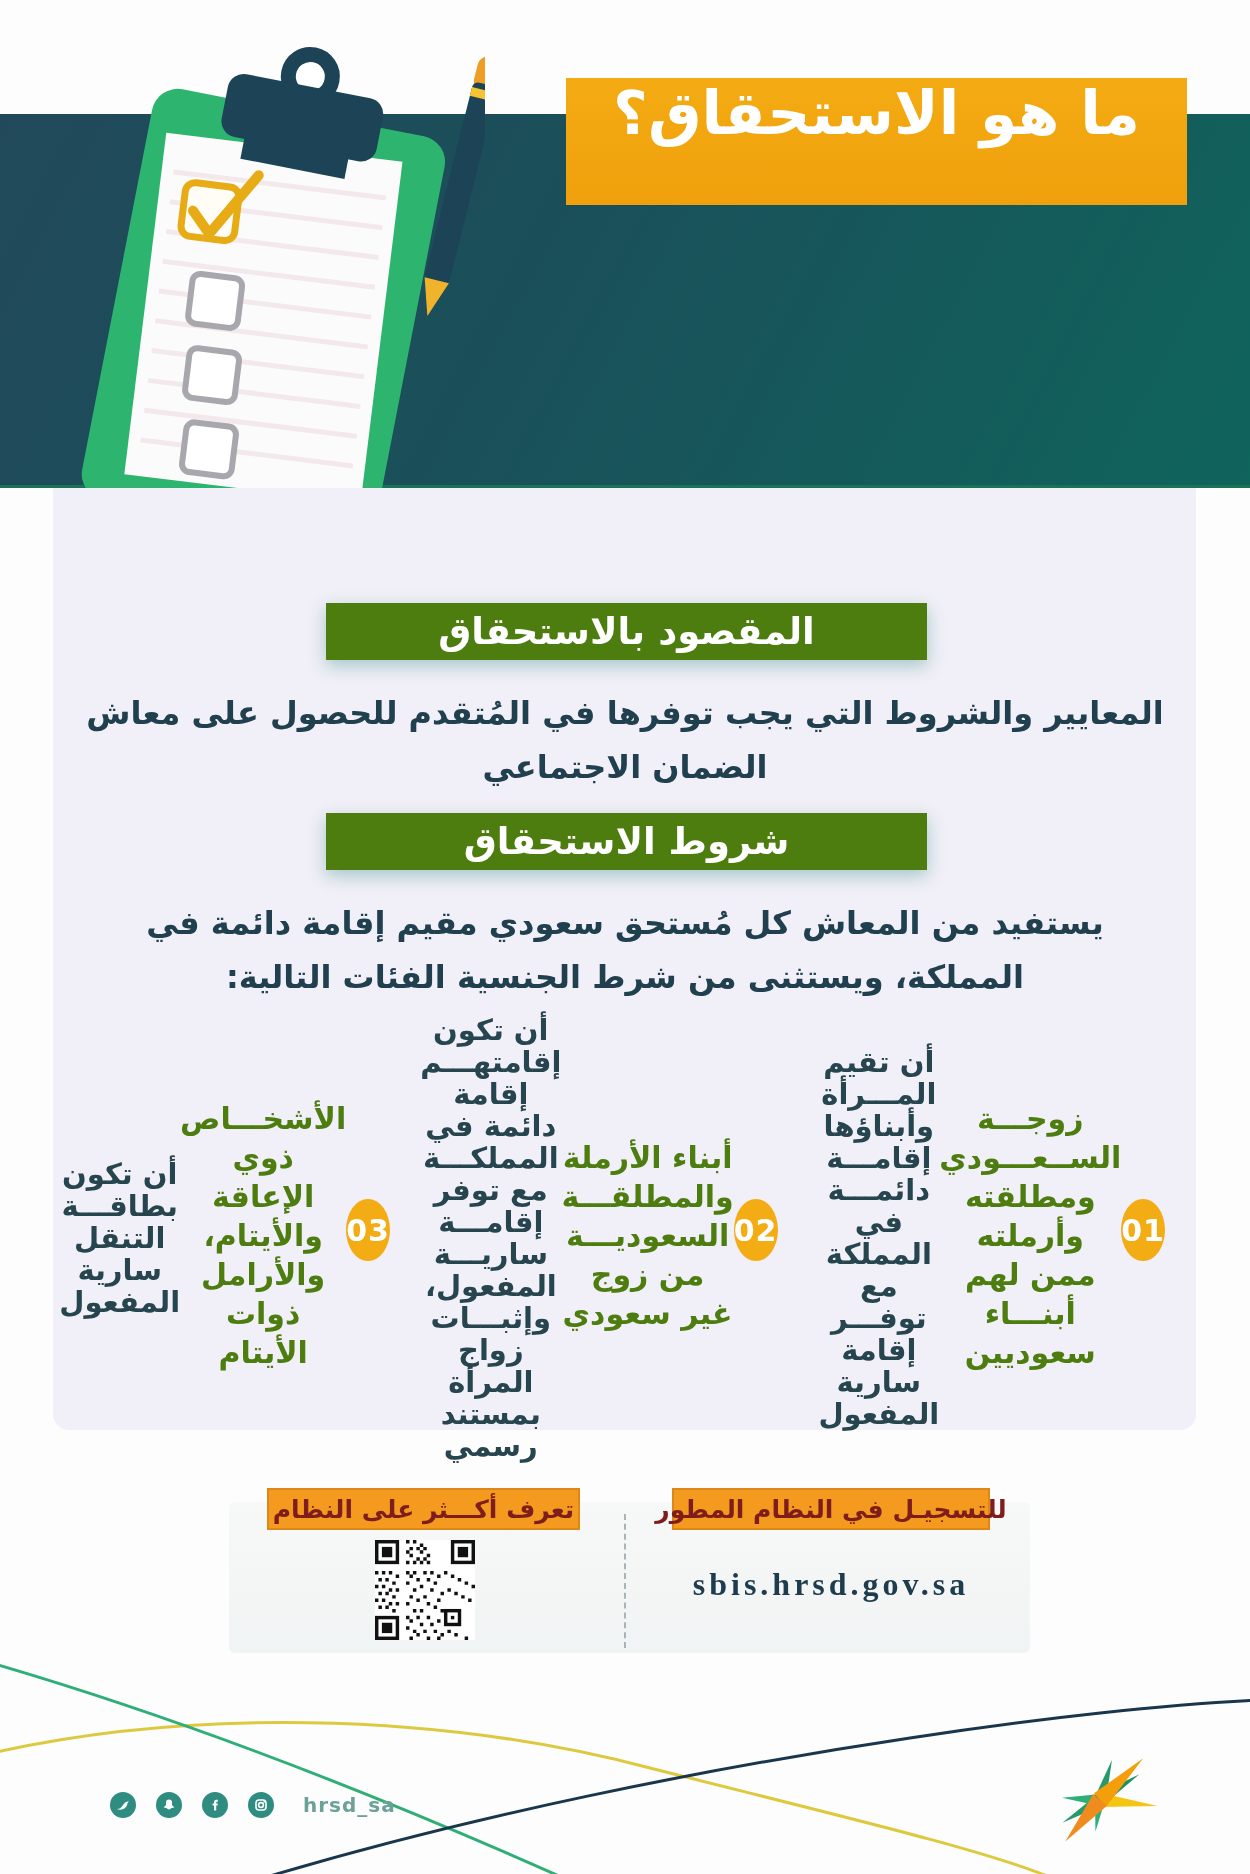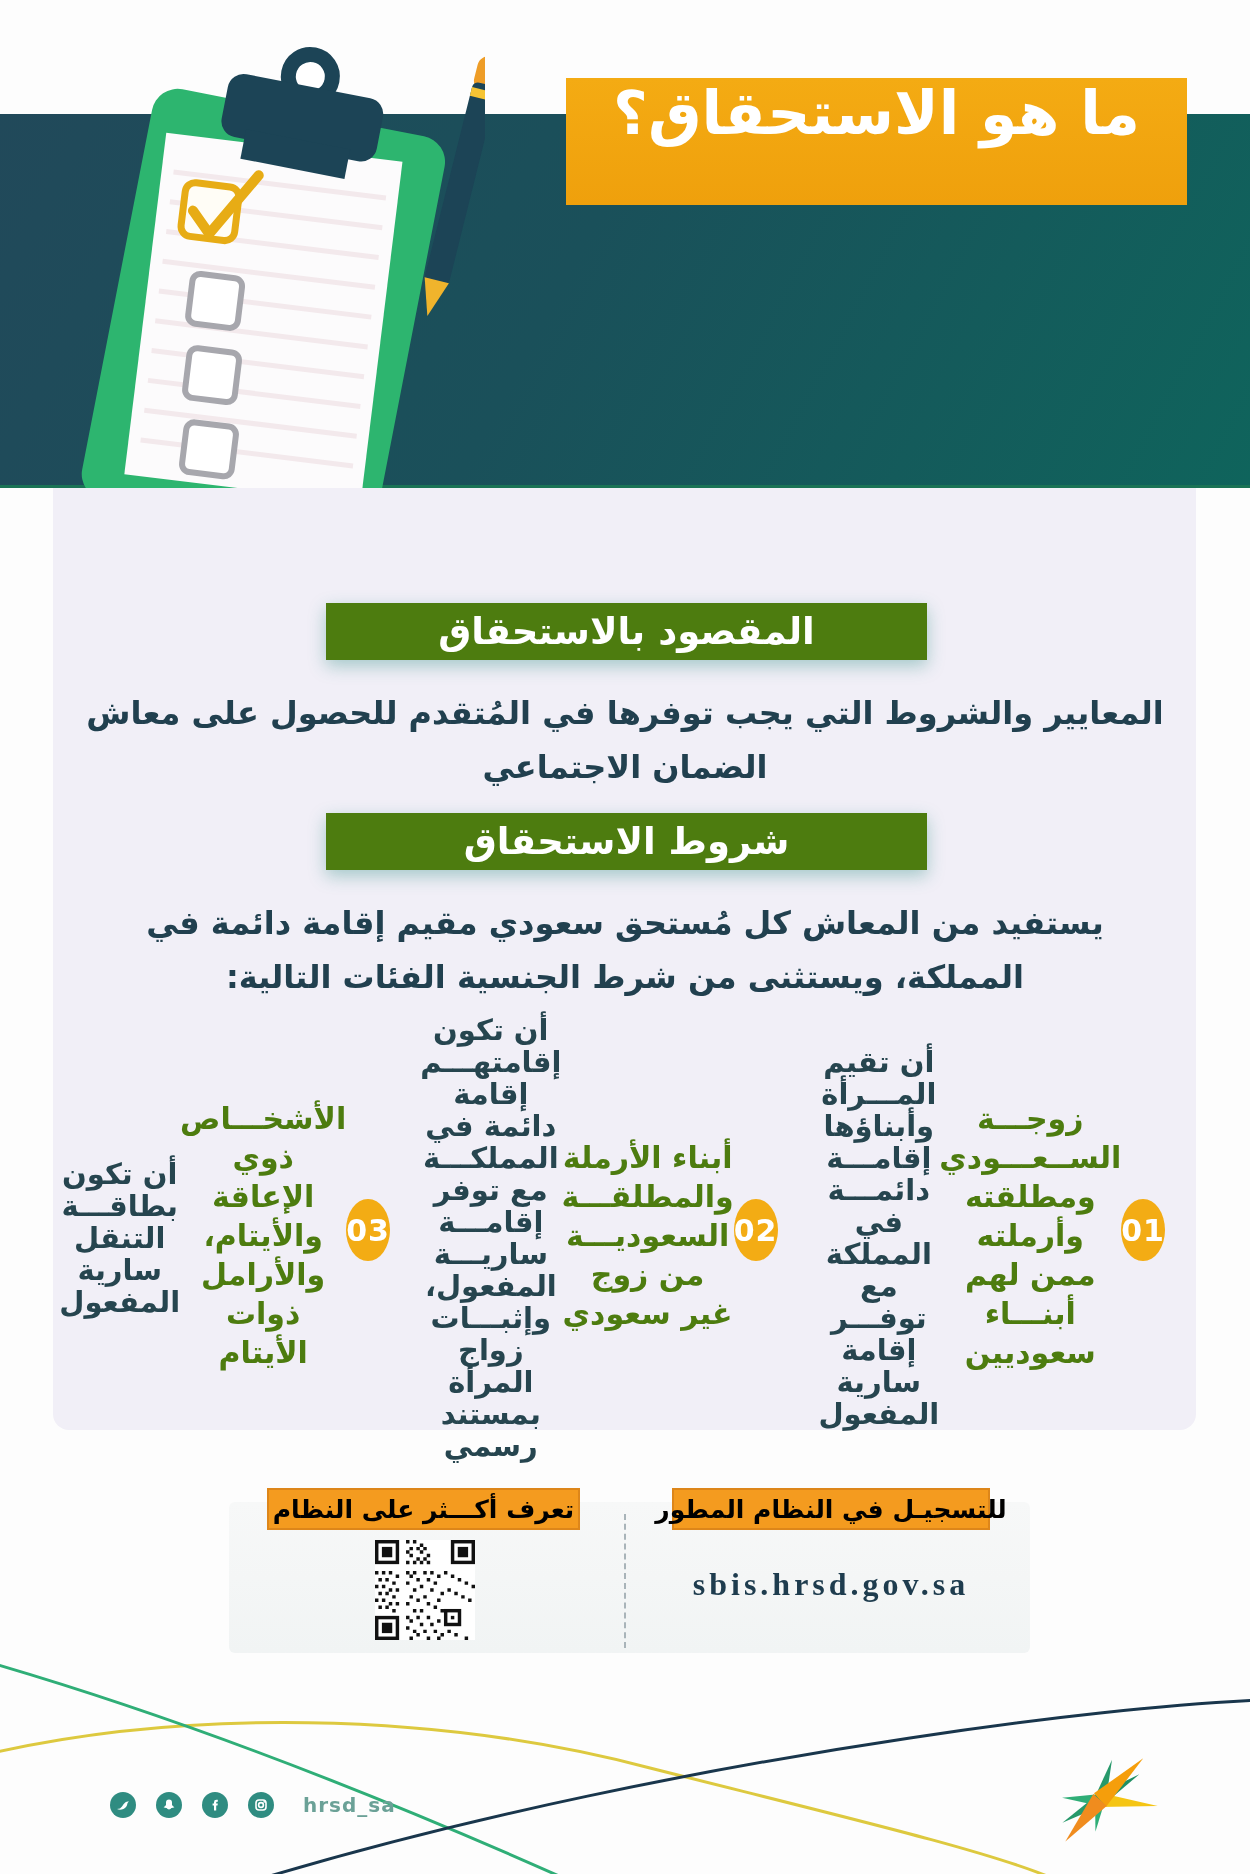--- a/index.html
+++ b/index.html
@@ -42,21 +42,21 @@
     display:flex;align-items:center;justify-content:center;margin-bottom:10px;}
   .cat-circle span{color:#fff;font-size:30px;font-weight:700;letter-spacing:1px;}
   .cat-title{color:#4d7c0f;font-size:30px;font-weight:700;line-height:39px;text-align:center;}
   .cat-desc{color:#26454f;font-size:29px;font-weight:700;line-height:32px;text-align:center;margin-top:6px;}
 
   
   .cta-panel{position:absolute;left:229px;top:1502px;width:801px;height:151px;
     background:linear-gradient(180deg,#f7f8f8,#f1f4f4);border-radius:6px;}
   .cta-banner{position:absolute;height:42px;background:#f49b1f;border:2px solid #dd861a;
     display:flex;align-items:center;justify-content:center;}
-  .cta-banner span{color:#000000;font-size:25px;font-weight:700;direction:rtl;white-space:nowrap;}
+  .cta-banner span{color:#7f1d1d;font-size:25px;font-weight:700;direction:rtl;white-space:nowrap;}
   .cta-learn{left:267px;top:1488px;width:313px;}
   .cta-register{left:672px;top:1488px;width:318px;}
   .qr-svg{position:absolute;left:375px;top:1540px;}
   .cta-divider{position:absolute;left:624px;top:1514px;height:134px;width:0;
     border-left:2px dashed #a9b4b9;}
   .register-url{position:absolute;left:662px;top:1566px;width:338px;text-align:center;
     color:#1e3c4e;font-size:32px;font-weight:700;letter-spacing:4px;
     font-family:Liberation Serif, serif;cursor:pointer;}
 
   

